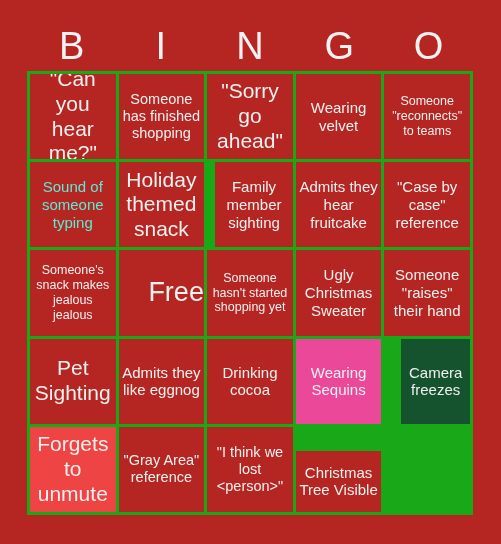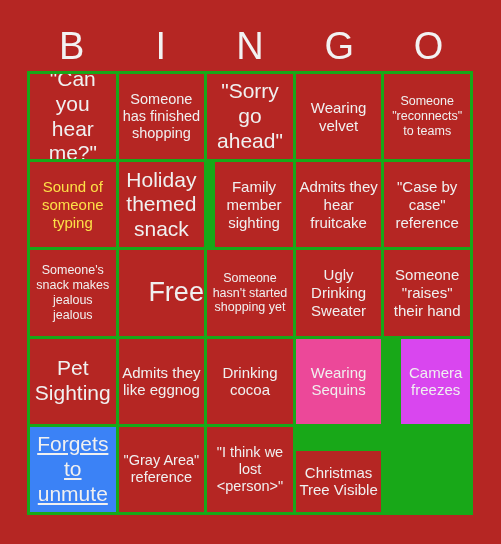--- a/index.html
+++ b/index.html
@@ -96,37 +96,37 @@
     <div class="header-letter">O</div>
   </div>
 
   <div id="bingo-grid" style="background: rgb(24, 168, 24); border-color: rgb(24, 168, 24);">
     <div class="bingo-cell" data-size="l" style="background: rgb(181, 38, 35); color: rgb(240, 240, 240);">"Can you hear me?"</div>
     <div class="bingo-cell" data-size="s" style="background: rgb(181, 38, 35); color: rgb(240, 240, 240);">Someone has finished shopping</div>
     <div class="bingo-cell" data-size="l" style="background: rgb(181, 38, 35); color: rgb(240, 240, 240);">"Sorry go ahead"</div>
     <div class="bingo-cell" data-size="m" style="background: rgb(181, 38, 35); color: rgb(240, 240, 240);">Wearing velvet</div>
     <div class="bingo-cell" data-size="xs" style="background: rgb(181, 38, 35); color: rgb(240, 240, 240);">Someone "reconnects" to teams</div>
 
-    <div class="bingo-cell" data-size="m" style="background: rgb(181, 38, 35); color: #fde047;">Sound of someone typing</div>
+    <div class="bingo-cell" data-size="m" style="background: rgb(181, 38, 35); color: #5eead4;">Sound of someone typing</div>
     <div class="bingo-cell" data-size="l" style="background: rgb(181, 38, 35); color: rgb(240, 240, 240);">Holiday themed snack</div>
     <div class="bingo-cell" data-size="m" style="background: rgb(181, 38, 35); color: rgb(240, 240, 240); margin-left: 8px;">Family member sighting</div>
     <div class="bingo-cell" data-size="m" style="background: rgb(181, 38, 35); color: rgb(240, 240, 240);">Admits they hear fruitcake</div>
 
     <div class="bingo-cell" data-size="m" style="background: rgb(181, 38, 35); color: rgb(240, 240, 240);">"Case by case" reference</div>
     <div class="bingo-cell" data-size="xs" style="background: rgb(181, 38, 35); color: rgb(240, 240, 240);">Someone's snack makes jealous jealous</div>
     <div class="bingo-cell" data-size="xl" style="background: rgb(181, 38, 35); color: rgb(240, 240, 240); padding-left: 40px;">Free!</div>
     <div class="bingo-cell" data-size="xs" style="background: rgb(181, 38, 35); color: rgb(240, 240, 240);">Someone hasn't started shopping yet</div>
-    <div class="bingo-cell" data-size="m" style="background: rgb(181, 38, 35); color: rgb(240, 240, 240);">Ugly Drinking Sweater</div>
+    <div class="bingo-cell" data-size="m" style="background: rgb(181, 38, 35); color: rgb(240, 240, 240);">Ugly Christmas Sweater</div>
 
     <div class="bingo-cell" data-size="m" style="background: rgb(181, 38, 35); color: rgb(240, 240, 240);">Someone "raises" their hand</div>
     <div class="bingo-cell" data-size="l" style="background: rgb(181, 38, 35); color: rgb(240, 240, 240);">Pet Sighting</div>
     <div class="bingo-cell" data-size="m" style="background: rgb(181, 38, 35); color: rgb(240, 240, 240);">Admits they like eggnog</div>
     <div class="bingo-cell" data-size="m" style="background: rgb(181, 38, 35); color: rgb(240, 240, 240);">Drinking cocoa</div>
     <div class="bingo-cell" data-size="m" style="background: #ec4899; color: rgb(240, 240, 240);">Wearing Sequins</div>
 
-    <div class="bingo-cell" data-size="m" style="background: #d946ef; color: rgb(240, 240, 240); margin-left: 17px;">Camera freezes</div>
-    <div class="bingo-cell" data-size="l" style="background: #3b82f6; color: rgb(240, 240, 240); text-decoration: underline;">Forgets to unmute</div>
+    <div class="bingo-cell" data-size="m" style="background: #14532d; color: rgb(240, 240, 240); margin-left: 17px;">Camera freezes</div>
+    <div class="bingo-cell" data-size="l" style="background: #ef4444; color: rgb(240, 240, 240);">Forgets to unmute</div>
     <div class="bingo-cell" data-size="s" style="background: rgb(181, 38, 35); color: rgb(240, 240, 240);">"Gray Area" reference</div>
     <div class="bingo-cell" data-size="s" style="background: rgb(181, 38, 35); color: rgb(240, 240, 240);">"I think we lost &lt;person&gt;"</div>
     <div class="bingo-cell" data-size="m" style="background: rgb(181, 38, 35); color: rgb(240, 240, 240); margin-top: 24px;">Christmas Tree Visible</div>
   </div>
 
 </div>
 
 </body></html>

